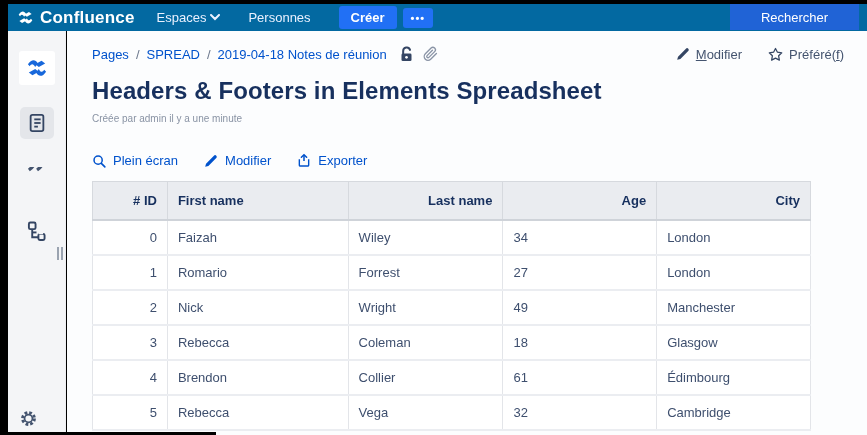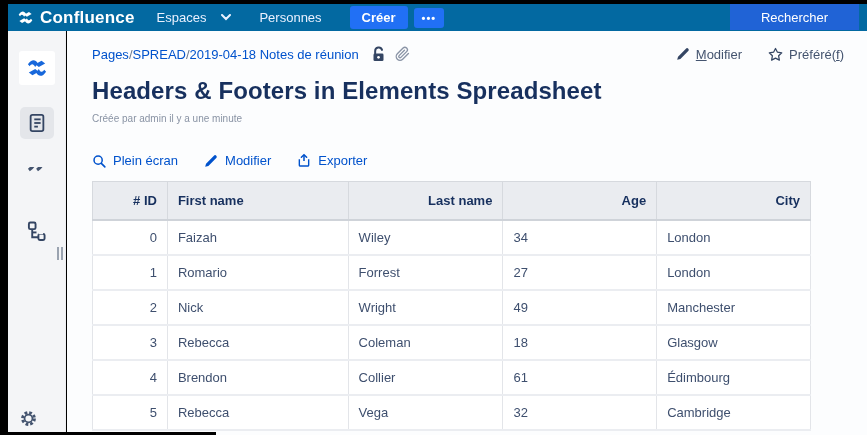--- a/index.html
+++ b/index.html
@@ -9,21 +9,21 @@
   
   .frame { position:absolute; inset:0; background:#000; }
 
   
   .topbar { position:absolute; left:8px; top:4px; right:0; height:27px;
             background:#0369a1; display:flex; align-items:center; color:#fff; }
   .brand { display:flex; align-items:center; gap:6px; margin-left:9px; cursor:pointer; }
   .brand-logo { width:17px; height:15px; display:block; }
   .brand-name { font-size:17px; font-weight:bold; letter-spacing:.2px; }
   .nav { display:flex; align-items:center; margin-left:22px; gap:28px; font-size:13px; }
-  .nav-item { display:flex; align-items:center; gap:15px; cursor:pointer; color:#EAF1FF; }
+  .nav-item { display:flex; align-items:center; gap:4px; cursor:pointer; color:#EAF1FF; }
   .btn-create { margin-left:28px; background:#2170F5; color:#fff; font-weight:bold;
                 font-size:13px; border:none; border-radius:3px; padding:4px 12px; cursor:pointer; }
   .btn-more { margin-left:6px; background:#2170F5; color:#fff; font-weight:bold;
               font-size:11px; border:none; border-radius:3px; padding:4px 8px; letter-spacing:1px; cursor:pointer; }
   .searchbox { position:absolute; right:8px; top:0; bottom:1px; width:129px; background:#2063D6;
                display:flex; align-items:center; justify-content:center;
                font-size:13px; color:#fff; cursor:text; }
 
   
   .sidebar { position:absolute; left:8px; top:31px; bottom:0; width:58px;
@@ -38,21 +38,21 @@
                  line-height:14px; color:#44546F; height:20px; overflow:hidden; }
   .side-gear { position:absolute; left:12px; bottom:8px; cursor:pointer; }
   .drag-handle { position:absolute; right:2px; top:216px; width:6px; height:13px;
                  border-left:2px solid #9AA3B0; border-right:2px solid #9AA3B0; cursor:col-resize; }
 
   
   .main { position:absolute; left:67px; top:31px; right:0; bottom:0; background:#FCFDFE; }
   .content { padding:15px 26px 0 25px; }
 
   .crumbrow { display:flex; align-items:center; width:752px; }
-  .breadcrumb { display:flex; align-items:center; font-size:13px; }
+  .breadcrumb { display:flex; align-items:center; gap:7px; font-size:13px; }
   .crumb { color:#0052CC; text-decoration:none; cursor:pointer; }
   .crumb-sep { color:#6B778C; }
   .crumb-icons { display:flex; align-items:center; gap:9px; margin-left:12px; }
   .page-actions { margin-left:auto; display:flex; align-items:center; gap:26px;
                   font-size:13px; color:#44546F; }
   .action { display:flex; align-items:center; gap:6px; cursor:pointer; }
   .accesskey { text-decoration:underline; }
 
   .page-title { margin-top:15px; font-size:24px; font-weight:bold; color:#17305E; letter-spacing:.1px; }
   .byline { margin-top:8px; font-size:10px; color:#8993A4; }

